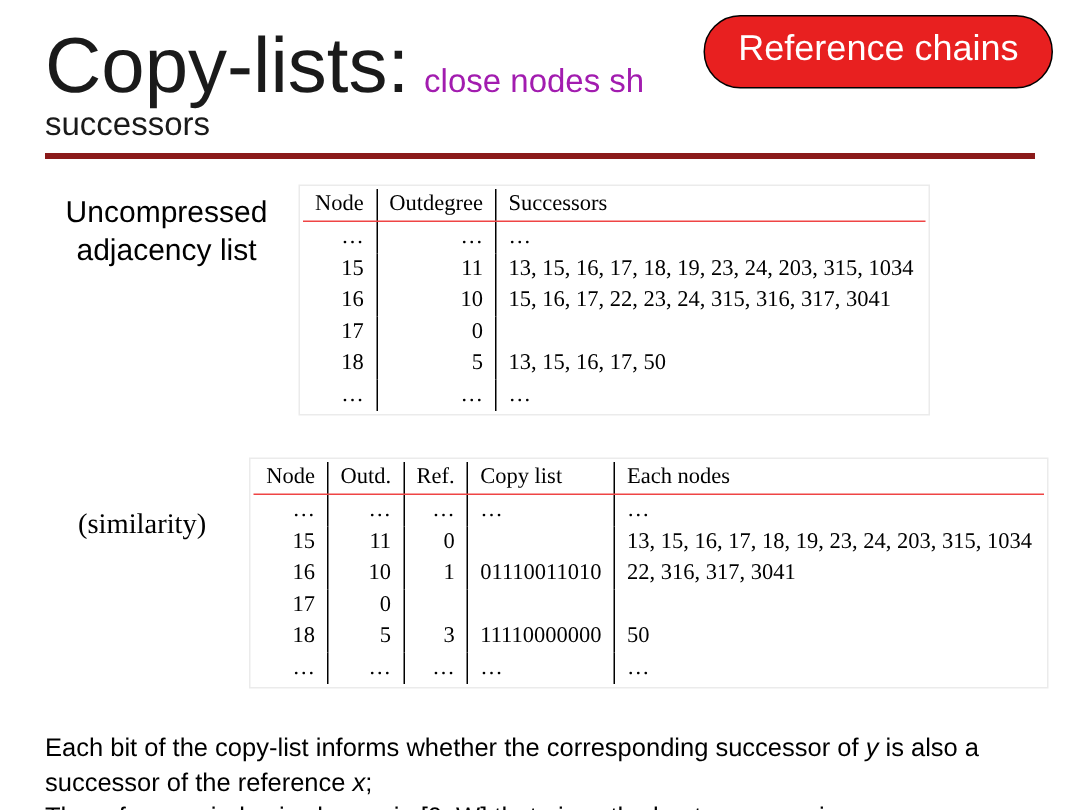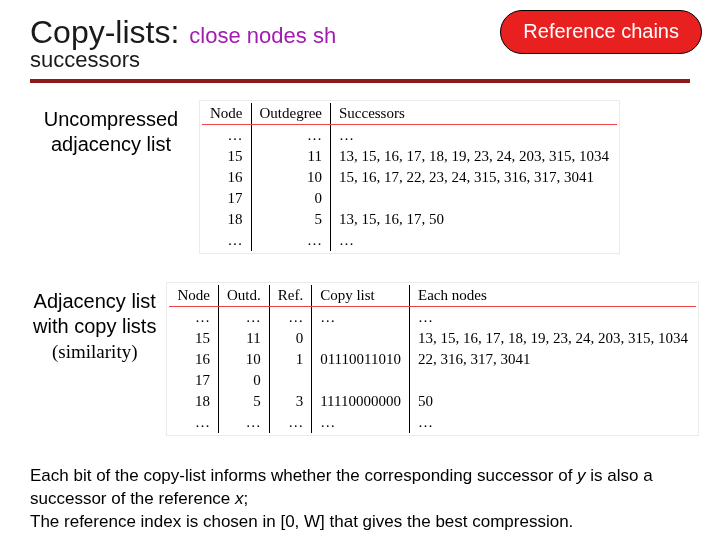--- a/index.html
+++ b/index.html
@@ -16,21 +16,21 @@
     padding: 14px 30px 0 30px;
     position: relative;
   }
   .title-line {
     display: flex;
     align-items: baseline;
     gap: 10px;
   }
   .title-big {
     font-family: 'Trebuchet MS', Verdana, sans-serif;
-    font-size: 32px;
+    font-size: 52px;
     letter-spacing: 0px;
     color: #1a1a1a;
   }
   .title-small {
     font-family: 'Trebuchet MS', Verdana, sans-serif;
     font-size: 22px;
     color: #a21caf;
   }
   .subtitle {
     font-family: 'Trebuchet MS', Verdana, sans-serif;
@@ -45,21 +45,21 @@
   }
   .callout {
     position: absolute;
     top: 10px;
     right: 18px;
     background: #e82020;
     color: #fff;
     border-radius: 26px;
     padding: 8px 22px 10px 22px;
     font-family: 'Trebuchet MS', Verdana, sans-serif;
-    font-size: 20px;
+    font-size: 24px;
     text-align: center;
     line-height: 1.2;
     border: 1px solid #000;
   }
   .body-area {
     padding: 18px 22px 0 22px;
   }
   .row-section {
     display: flex;
     align-items: flex-start;
@@ -170,21 +170,21 @@
               <td class="num">…</td>
               <td>…</td>
             </tr>
           </tbody>
       </table>
     </div>
   </div>
 
   <div class="row-section">
     <div class="left-label">
-      <span>Adjacency list with copy lists</span><br>
+      <br>
       <span class="paren">(similarity)</span>
     </div>
     <div class="table-wrap">
       <table class="data">
         <thead>
           <tr>
             <th class="num">Node</th>
             <th class="num">Outd.</th>
             <th class="num">Ref.</th>
             <th>Copy list</th>

